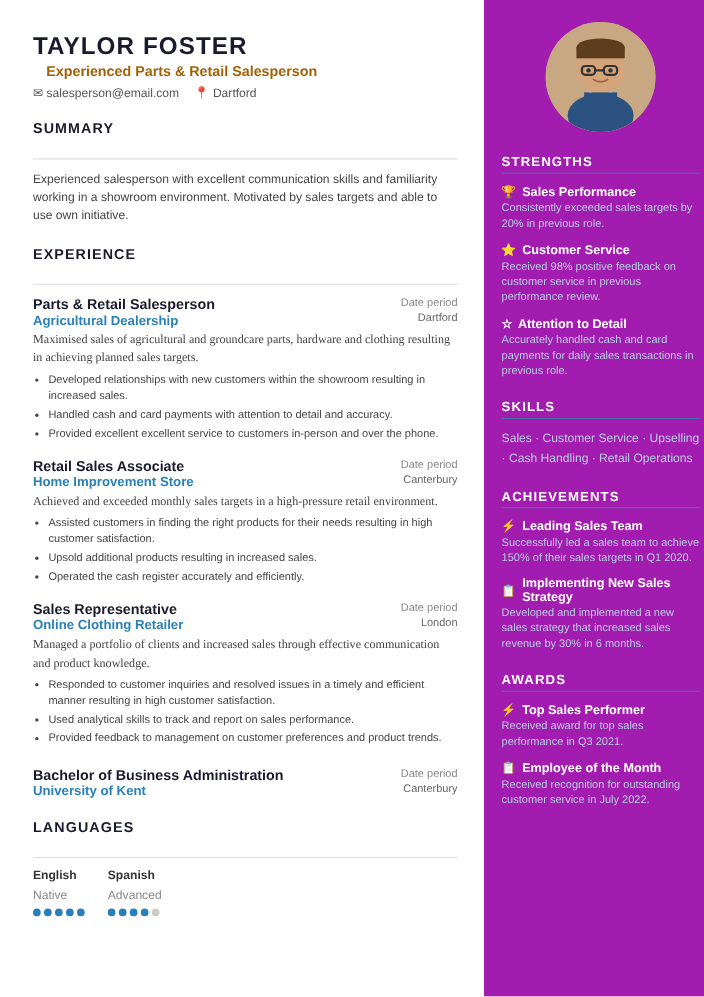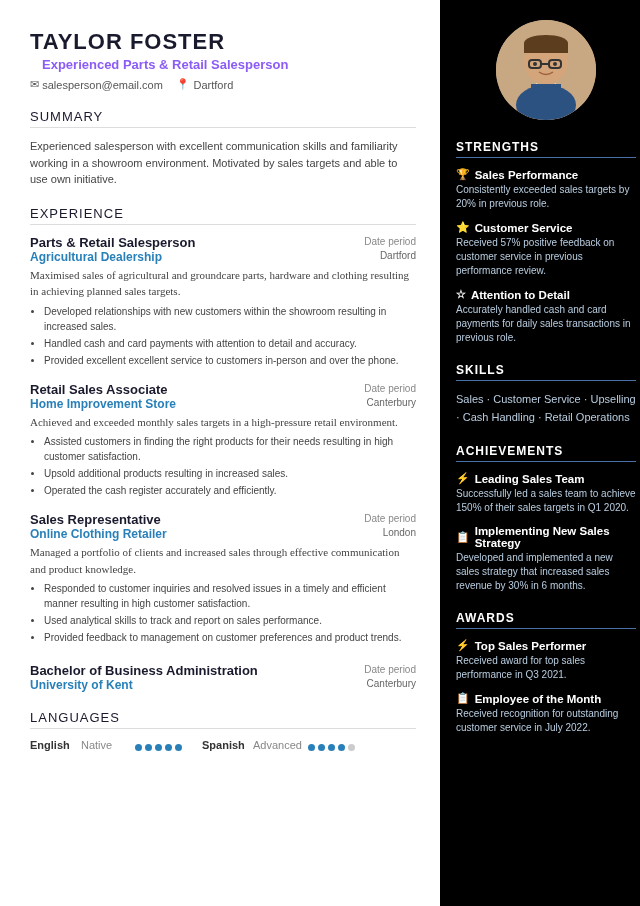--- a/index.html
+++ b/index.html
@@ -23,21 +23,21 @@
       font-size: 22px;
       font-weight: 900;
       color: #1a1a2e;
       text-transform: uppercase;
       letter-spacing: 1px;
       line-height: 1.1;
     }
 
     .header-title {
       font-size: 13px;
-      color: #8b5cf6;
+      color: #a16207;
       font-weight: 600;
       margin-top: 3px;
       padding-left: 12px;
     }
 
     .header-contact {
       display: flex;
       gap: 14px;
       margin-top: 6px;
       font-size: 11px;
@@ -46,26 +46,26 @@
     }
 
     .header-contact span {
       display: flex;
       align-items: center;
       gap: 3px;
     }
 
     .section-title {
       font-size: 13px;
-      font-weight: 400;
+      font-weight: 700;
       text-transform: uppercase;
       color: #1a1a2e;
       letter-spacing: 1px;
       border-bottom: 1.5px solid #ddd;
-      padding-bottom: 3px;
+      padding-bottom: 20px;
       margin-bottom: 10px;
     }
 
     .section { margin-top: 18px; }
 
     .summary-text {
       font-size: 11px;
       color: #444;
       line-height: 1.5;
     }
@@ -146,24 +146,25 @@
 
     .lang-row {
       display: flex;
       gap: 20px;
       align-items: center;
       margin-top: 8px;
     }
 
     .lang-item {
       display: flex;
-      align-items: flex-end;
+      align-items: flex-start;
       gap: 6px;
       font-size: 11px;
       color: #333;
+      flex-direction: column;
     }
 
     .lang-name { font-weight: 600; min-width: 45px; }
     .lang-level { color: #888; min-width: 48px; }
 
     .lang-dots {
       display: flex;
       gap: 3px;
     }
 
@@ -172,21 +173,21 @@
       height: 7px;
       border-radius: 50%;
     }
 
     .dot-filled { background: #2980b9; }
     .dot-empty { background: #ccc; }
 
     
     .right-col {
       width: 200px;
-      background: #000000;
+      background: #a21caf;
       padding: 20px 4px 20px 16px;
       color: #fff;
       position: relative;
     }
 
     .photo-container {
       width: 100px;
       height: 100px;
       border-radius: 50%;
       overflow: hidden;
@@ -403,21 +404,21 @@
           <span>Sales Performance</span>
         </div>
         <div class="right-item-desc">Consistently exceeded sales targets by 20% in previous role.</div>
       </div>
 
       <div class="strength-item">
         <div class="right-item-title">
           <span class="right-icon">⭐</span>
           <span>Customer Service</span>
         </div>
-        <div class="right-item-desc">Received 57% positive feedback on customer service in previous performance review.</div>
+        <div class="right-item-desc">Received 98% positive feedback on customer service in previous performance review.</div>
       </div>
 
       <div class="strength-item">
         <div class="right-item-title">
           <span class="right-icon">☆</span>
           <span>Attention to Detail</span>
         </div>
         <div class="right-item-desc">Accurately handled cash and card payments for daily sales transactions in previous role.</div>
       </div>
     </div>

